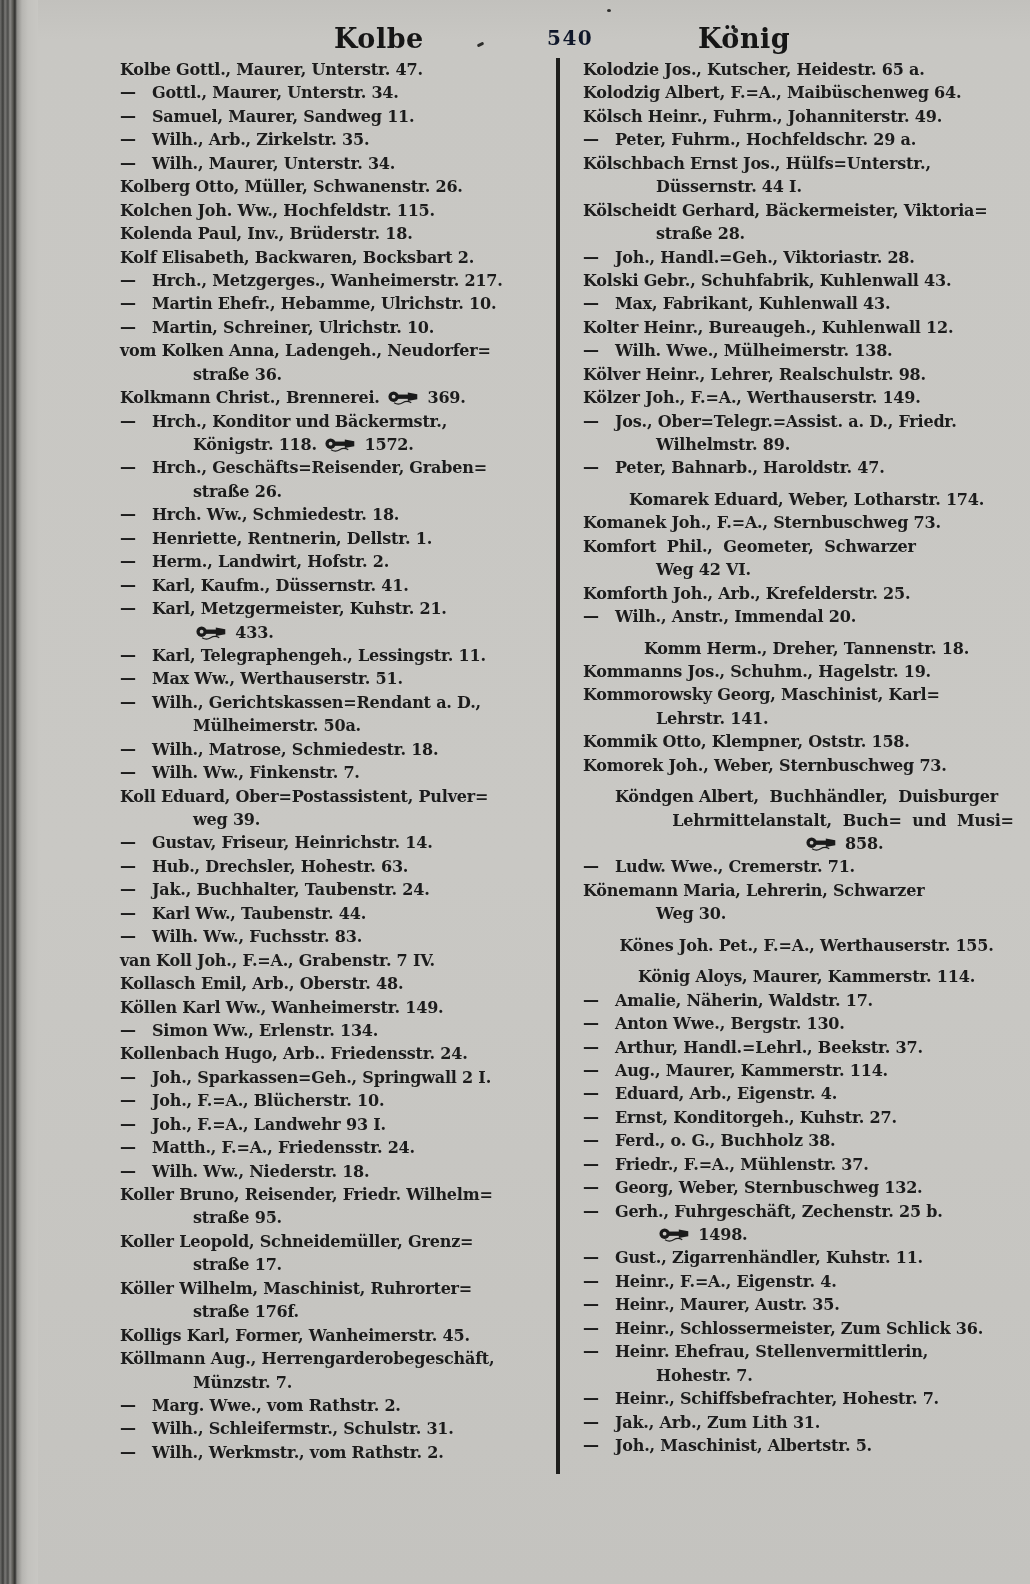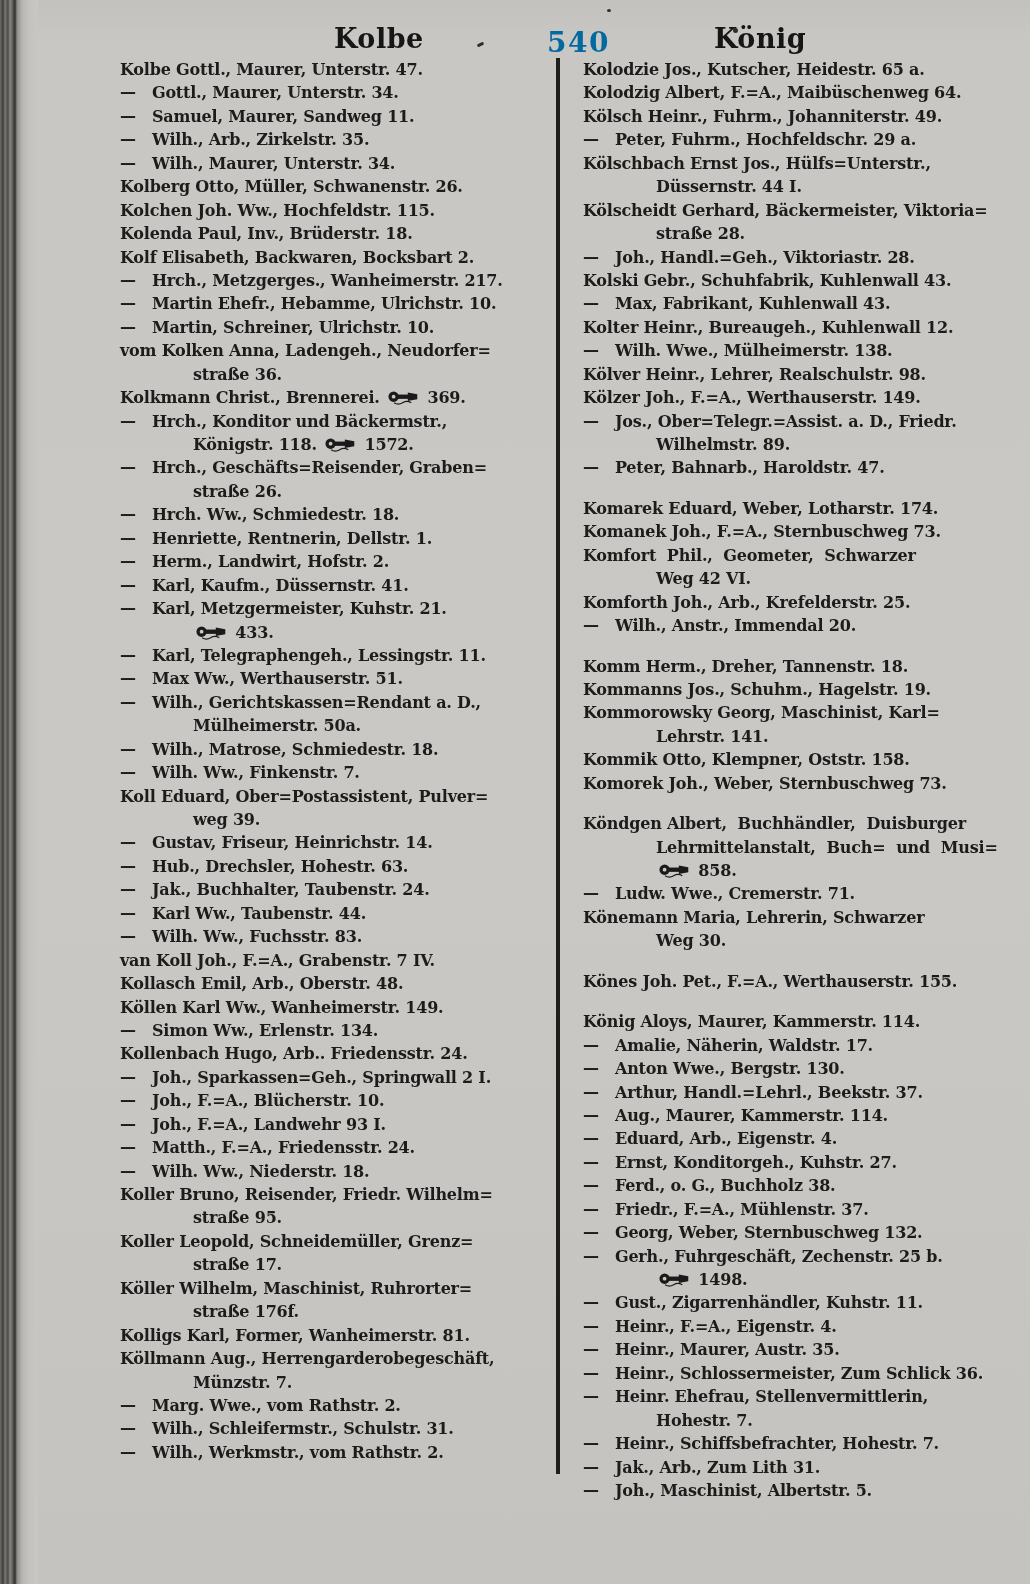--- a/index.html
+++ b/index.html
@@ -10,44 +10,44 @@
     color:#1c1c1c;
   }
   .binding{
     position:absolute;left:0;top:0;width:38px;height:1584px;
     background:linear-gradient(90deg,#6e6e6c 0,#3c3c3a 3px,#7a7977 5px,#4a4a48 8px,#8a8986 10px,#565550 13px,#2e2e2c 15px,#8d8c88 17px,#b6b5b1 22px,#c3c2be 28px,#c8c7c3 38px);
   }
   .header{position:absolute;top:14px;left:0;width:1030px;height:34px;margin-top:9px;}
   .hword{
     position:absolute;top:0;font-weight:700;font-size:27px;letter-spacing:.5px;color:#161616;
   }
-  .hnum{position:absolute;top:3px;font-weight:600;font-size:28px;letter-spacing:1.5px;color:#0369a1;}
+  .hnum{position:absolute;top:3px;font-weight:600;font-size:20px;letter-spacing:1.5px;color:#0f172a;}
   .divider{position:absolute;left:556px;top:58px;width:4px;height:1416px;background:#1e1e1c;}
   .col{position:absolute;top:58px;font-size:16px;font-weight:700;line-height:23.45px;}
   #col-left{left:120px;width:434px;}
   #col-right{left:583px;width:447px;}
   .entry{margin:0;}
-  .entry.gap{margin-top:17px;}
+  .entry.gap{margin-top:8px;text-align:center;}
   .line{height:23.45px;white-space:pre;letter-spacing:-0.2px;}
   .line.cont{padding-left:73px;}
   .tel{display:inline-block;vertical-align:-2px;margin:0 3px;color:#1a1a1a;}
   .speck{position:absolute;background:#2d2d2b;border-radius:50%;}
   .speck.s1{left:733px;top:28px;width:5px;height:5px;}
   .speck.s2{left:477px;top:43px;width:7px;height:3px;border-radius:2px;transform:rotate(-25deg);}
   .speck.s3{left:607px;top:9px;width:4px;height:3px;}
 </style>
 </head>
 <body>
 
 <div class="binding"></div>
 
 <div class="header">
   <span class="hword" style="left:334px">Kolbe</span>
   <span class="hnum" style="left:547px">540</span>
-  <span class="hword" style="left:714px">König</span>
+  <span class="hword" style="left:698px">König</span>
 </div>
 
 <div class="divider"></div>
 
 <div class="col" id="col-left">
     <div class="entry">
       <div class="line">Kolbe Gottl., Maurer, Unterstr. 47.</div>
     </div>
     <div class="entry">
       <div class="line">—   Gottl., Maurer, Unterstr. 34.</div>
@@ -202,21 +202,21 @@
     </div>
     <div class="entry">
       <div class="line">Koller Leopold, Schneidemüller, Grenz=</div>
       <div class="line cont">straße 17.</div>
     </div>
     <div class="entry">
       <div class="line">Köller Wilhelm, Maschinist, Ruhrorter=</div>
       <div class="line cont">straße 176f.</div>
     </div>
     <div class="entry">
-      <div class="line">Kolligs Karl, Former, Wanheimerstr. 81.</div>
+      <div class="line">Kolligs Karl, Former, Wanheimerstr. 45.</div>
     </div>
     <div class="entry">
       <div class="line">Köllmann Aug., Herrengarderobegeschäft,</div>
       <div class="line cont">Münzstr. 7.</div>
     </div>
     <div class="entry">
       <div class="line">—   Marg. Wwe., vom Rathstr. 2.</div>
     </div>
     <div class="entry">
       <div class="line">—   Wilh., Schleifermstr., Schulstr. 31.</div>

